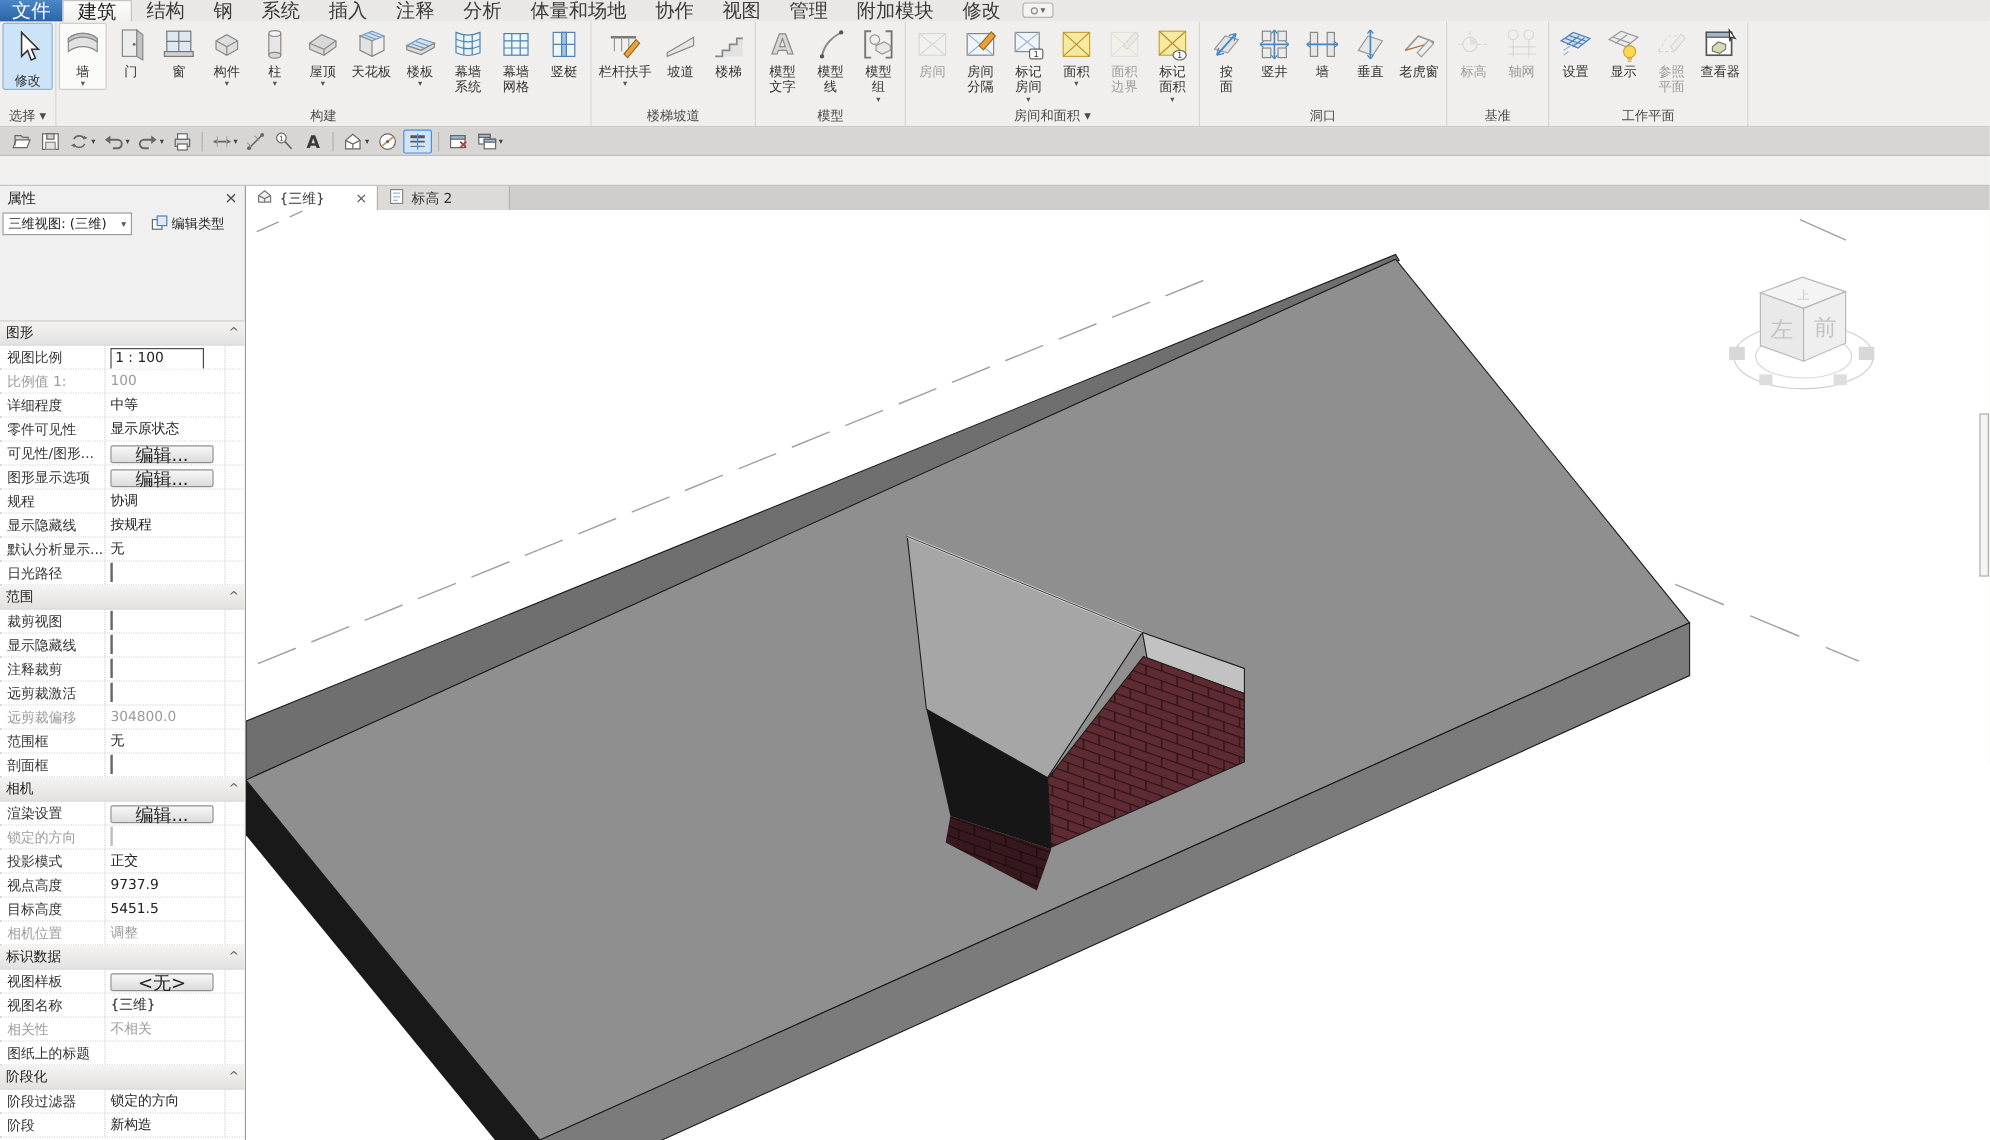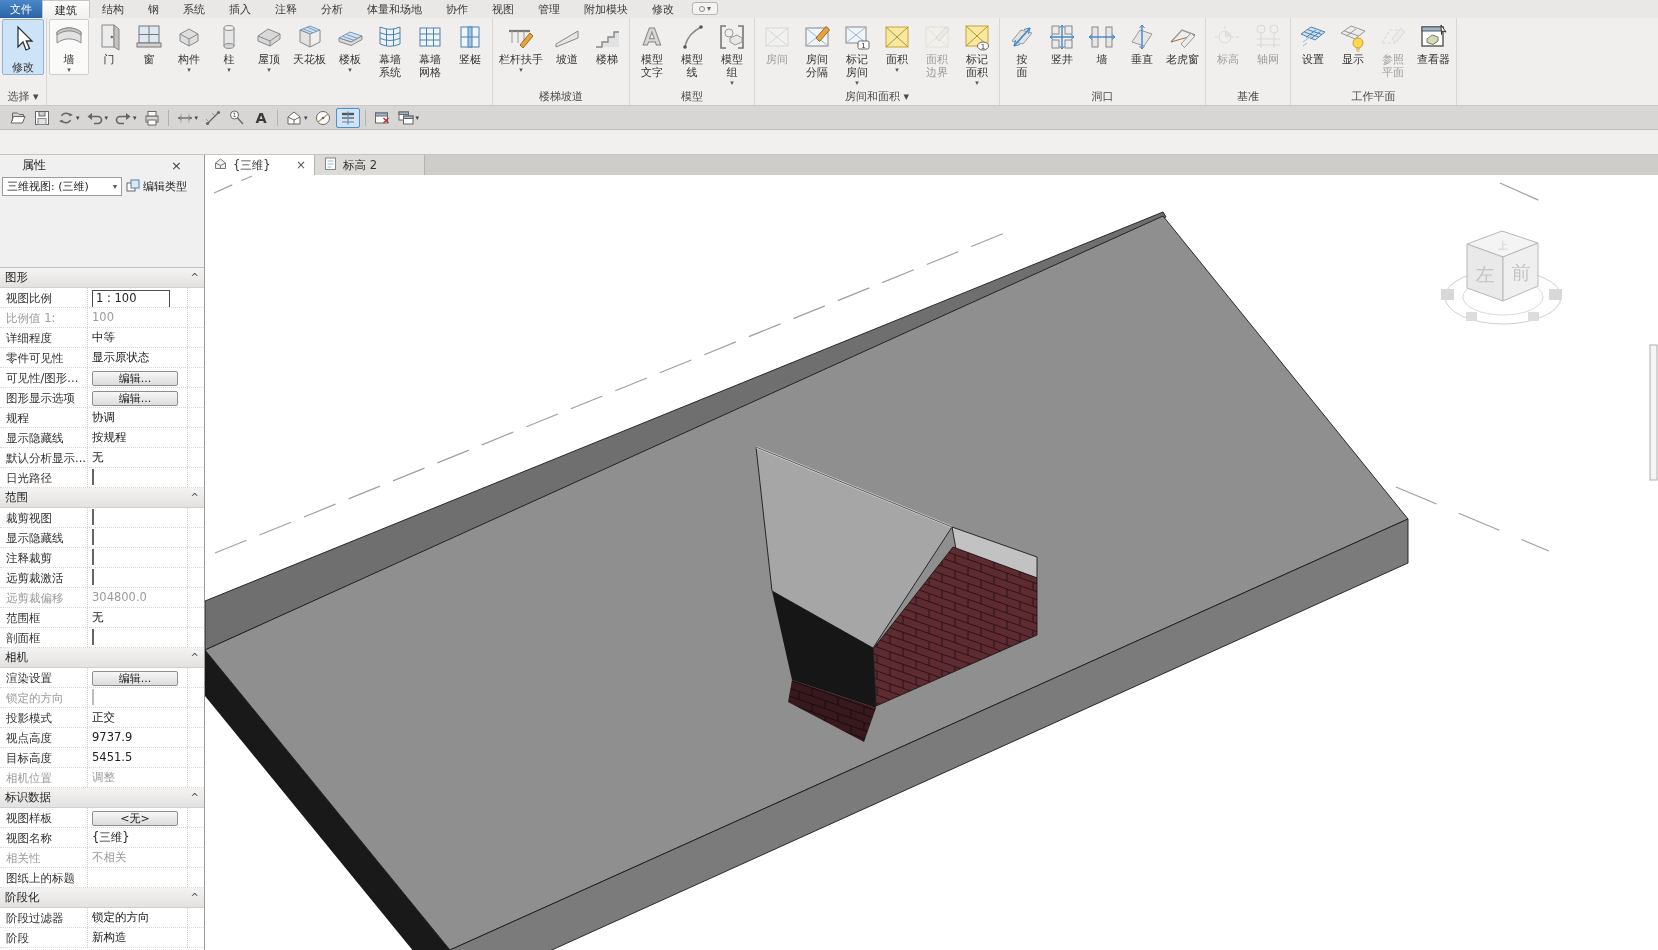--- a/index.html
+++ b/index.html
@@ -2,21 +2,21 @@
 <html><head>
 <meta charset="utf-8">
 <style>
   * { margin:0; padding:0; box-sizing:border-box; }
   html,body { width:1658px; height:950px; overflow:hidden; }
   body { font-family:"DejaVu Sans","Liberation Sans",sans-serif; font-size:12px; color:#333; background:#f0efed; }
   .app { position:absolute; left:0; top:0; width:1658px; height:950px; background:#f0efed; }
 
   
   .tabs-row { position:absolute; left:0; top:0; width:1658px; height:18px; background:#e9e8e6; display:flex; align-items:stretch; }
-  .rtab { padding:1px 12px 0; font-size:11px; color:#3b3b3b; display:flex; align-items:center; cursor:default; white-space:nowrap; }
+  .rtab { padding:1px 12px 0; font-size:16px; color:#3b3b3b; display:flex; align-items:center; cursor:default; white-space:nowrap; }
   .rtab.file { background:linear-gradient(#4a86c8,#2a64a6); color:#fff; padding:1px 10px 0; }
   .rtab.active { background:linear-gradient(#fdfdfc,#f1f0ee); border:1px solid #c6c5c3; border-bottom:none; color:#1f1f1f; }
   .ribbon-collapse { margin-left:6px; margin-top:2px; width:26px; height:13px; border:1px solid #b5b4b2; border-radius:3px; background:#f4f3f1; font-size:8px; color:#666; display:flex; align-items:center; justify-content:center; gap:2px; }
   .ribbon-collapse .dot { width:6px; height:6px; border:1px solid #8a8a8a; border-radius:50%; }
 
   
   .ribbon-row { position:absolute; left:0; top:18px; width:1658px; height:88px; background:#f0efed; border-bottom:1px solid #c9c8c6; display:flex; align-items:stretch; overflow:hidden; }
   .rgroup { display:flex; flex-direction:column; border-right:1px solid #d8d7d5; padding:1px 2px 0; }
   .rbtns { display:flex; flex:1; align-items:flex-start; }
   .rbtn { min-width:38px; padding:1px 3px 0; display:flex; flex-direction:column; align-items:center; border:1px solid transparent; border-radius:2px; }
@@ -34,40 +34,40 @@
   .qbtn { height:20px; min-width:20px; padding:1px 2px; margin:0 1px; border-radius:2px; display:flex; align-items:center; justify-content:center; }
   .qbtn.active { background:#d2e3f5; border:1px solid #4a90d9; }
   .qbtn .qarrow { font-size:7px; color:#444; margin-left:1px; }
   .qdiv { width:1px; height:16px; background:#b2b1af; margin:0 4px; }
 
   
   .options-row { position:absolute; left:0; top:130px; width:1658px; height:25px; background:#f1f0ee; border-bottom:1px solid #c5c4c2; }
 
   
   .props { position:absolute; left:0; top:155px; width:205px; height:795px; background:#f0f0f0; border-right:1px solid #9a9a9a; overflow:hidden; }
-  .p-hdr { height:20px; display:flex; align-items:center; padding:0 22px; font-size:12px; color:#222; }
+  .p-hdr { height:20px; display:flex; align-items:center; padding:0 6px; font-size:12px; color:#222; }
   .p-hdr .x { margin-left:auto; color:#444; font-size:13px; }
   .p-type { margin:1px 2px 2px; height:66px; background:#fff; border:1px solid #a8a8a8; display:flex; align-items:center; }
   .p-type .tsicon { width:54px; height:58px; margin:3px; border:1px solid #c9c9c9; background:#fff; display:flex; align-items:center; justify-content:center; }
   .p-type .tslabel { font-size:12px; color:#222; flex:1; padding-left:8px; }
   .p-type .tsarrow { padding-right:6px; color:#444; font-size:9px; }
-  .p-combo-row { height:22px; display:flex; align-items:center; padding:0 2px; gap:2px; }
+  .p-combo-row { height:22px; display:flex; align-items:center; padding:0 2px; gap:14px; }
   .p-combo { flex:1; height:19px; background:#fff; border:1px solid #9c9c9c; font-size:11px; display:flex; align-items:center; padding:0 4px; color:#222; }
   .p-combo .ca { margin-left:auto; font-size:8px; color:#555; }
   .p-edittype { width:78px; height:19px; display:flex; align-items:center; gap:3px; font-size:11px; color:#222; padding:0 2px; }
   .p-grid { position:absolute; left:0; top:112px; right:0; bottom:0; background:#fff; border-top:1px solid #c2c2c2; overflow:hidden; }
   .sec-hdr { height:20px; background:linear-gradient(#f4f3f2,#e4e2e0); border-bottom:1px solid #cfcfcf; display:flex; align-items:center; padding:0 5px; font-size:11.5px; color:#1d1d1d; }
   .sec-hdr .chev { margin-left:auto; color:#555; font-size:10px; }
   .p-row { height:20px; display:flex; align-items:stretch; border-bottom:1px dotted #d8d8d8; font-size:11.5px; }
   .p-lab { width:88px; padding:3px 0 0 6px; border-right:1px dotted #cfcfcf; color:#333; white-space:nowrap; overflow:hidden; }
   .p-val { flex:1; padding:2px 2px 0 4px; border-right:1px dotted #cfcfcf; color:#222; white-space:nowrap; overflow:hidden; }
   .p-end { width:16px; }
   .muted { color:#9b9b9b !important; }
   .in-box { border:1px solid #4d4d4d; background:#fff; height:34px; padding:0 3px; display:inline-block; min-width:78px; }
-  .p-btn { width:86px; height:15px; margin-top:1px; background:linear-gradient(#f7f7f7,#dcdcdc); border:1px solid #8f8f8f; border-radius:2px; font-size:11px; text-align:center; line-height:14px; color:#222; }
+  .p-btn { width:86px; height:15px; margin-top:1px; background:linear-gradient(#f7f7f7,#dcdcdc); border:1px solid #8f8f8f; border-radius:2px; font-size:15px; text-align:center; line-height:14px; color:#222; }
   .chk { width:12px; height:12px; border:1px solid #666; background:#fdfdfd; margin-top:2px; }
   .chk.muted { border-color:#bdbdbd; }
 
   
   .canvas { position:absolute; left:205px; top:155px; width:1453px; height:795px; background:#fff; }
   .viewtabs { position:absolute; left:0; top:0; width:100%; height:20px; background:#cfcdca; display:flex; align-items:stretch; }
   .vtab { display:flex; align-items:center; gap:5px; padding:0 8px; font-size:11.5px; color:#333; border-right:1px solid #b5b3b0; min-width:110px; background:#dddbd8; }
   .vtab.active { background:#fff; }
   .vtab .vx { margin-left:auto; color:#555; font-size:12px; }
   .scene { position:absolute; left:0; top:20px; width:1453px; height:775px; }
@@ -246,20 +246,21 @@
                 <rect x="6" y="5" width="18" height="20" fill="#eef5fb" stroke="#4f81b1"></rect>
                 <rect x="13" y="5" width="4" height="20" fill="#9fc4e4" stroke="#4f81b1"></rect>
                 <path d="M6 15 H24" stroke="#4f81b1"></path>
               </svg>
             </div>
             <div class="rlabel">
               <div>竖梃</div>
             </div>
           </div>
         </div>
+        <div class="glabel">构建</div>
       </div>
       <div class="rgroup">
         <div class="rbtns">
           <div class="rbtn">
             <div class="ricon">
               <svg width="30" height="30" viewBox="0 0 30 30">
                 <path d="M3 9 H24" stroke="#777" stroke-width="2.2"></path>
                 <path d="M6 9 V21 M12 9 V21 M18 9 V21" stroke="#999"></path>
                 <path d="M14 23 L24 11 L27 14 L17 26 Z" fill="#e8a33d" stroke="#9c6a20"></path>
               </svg>

